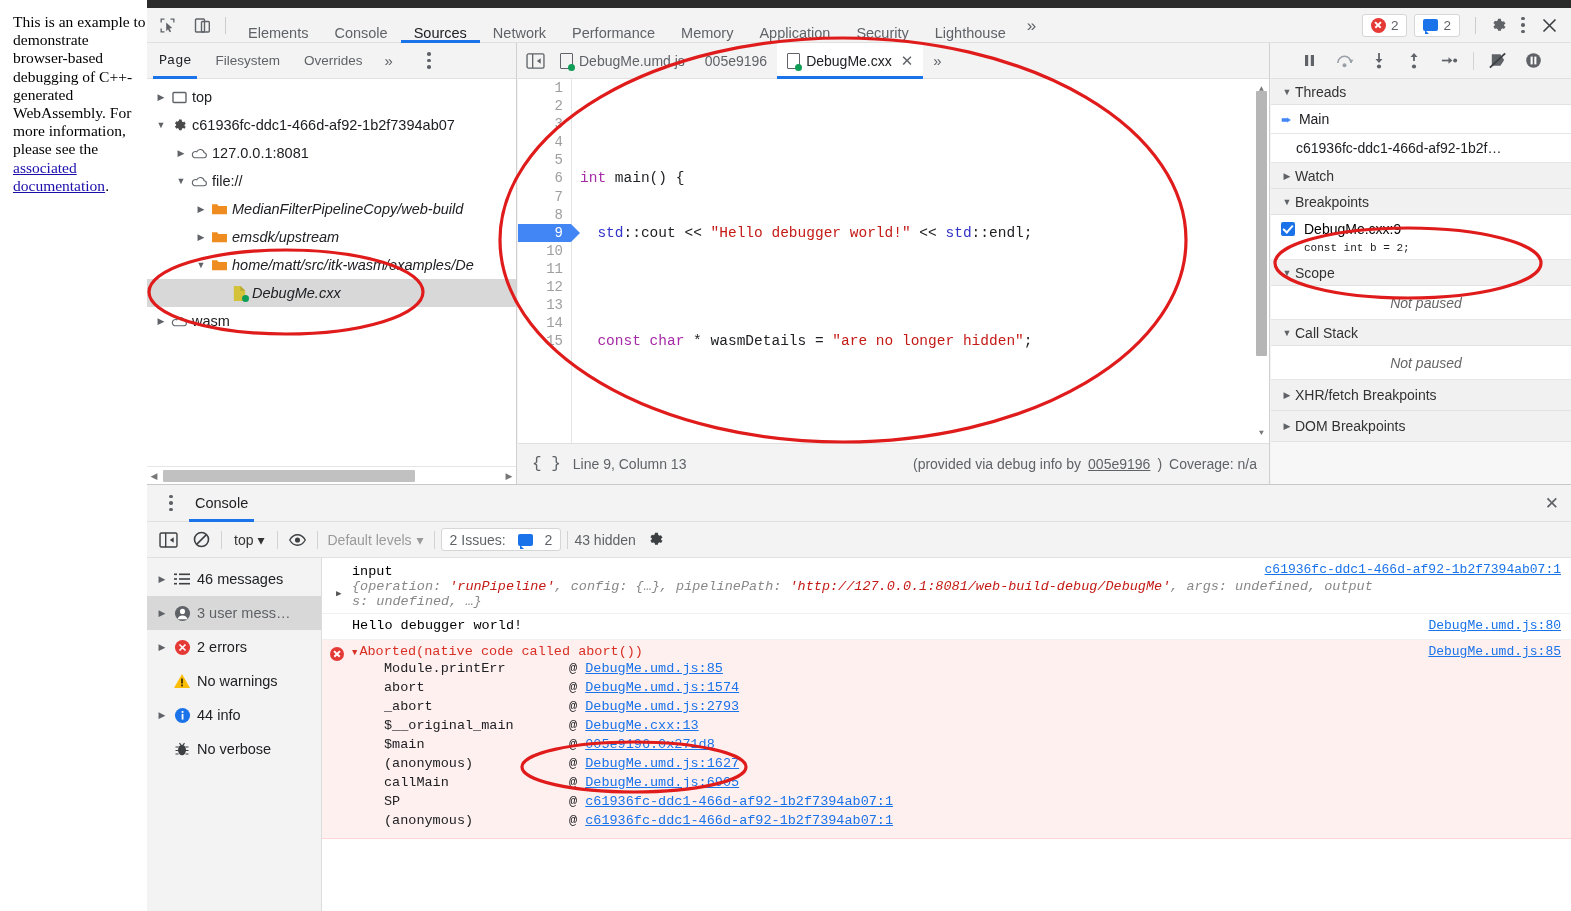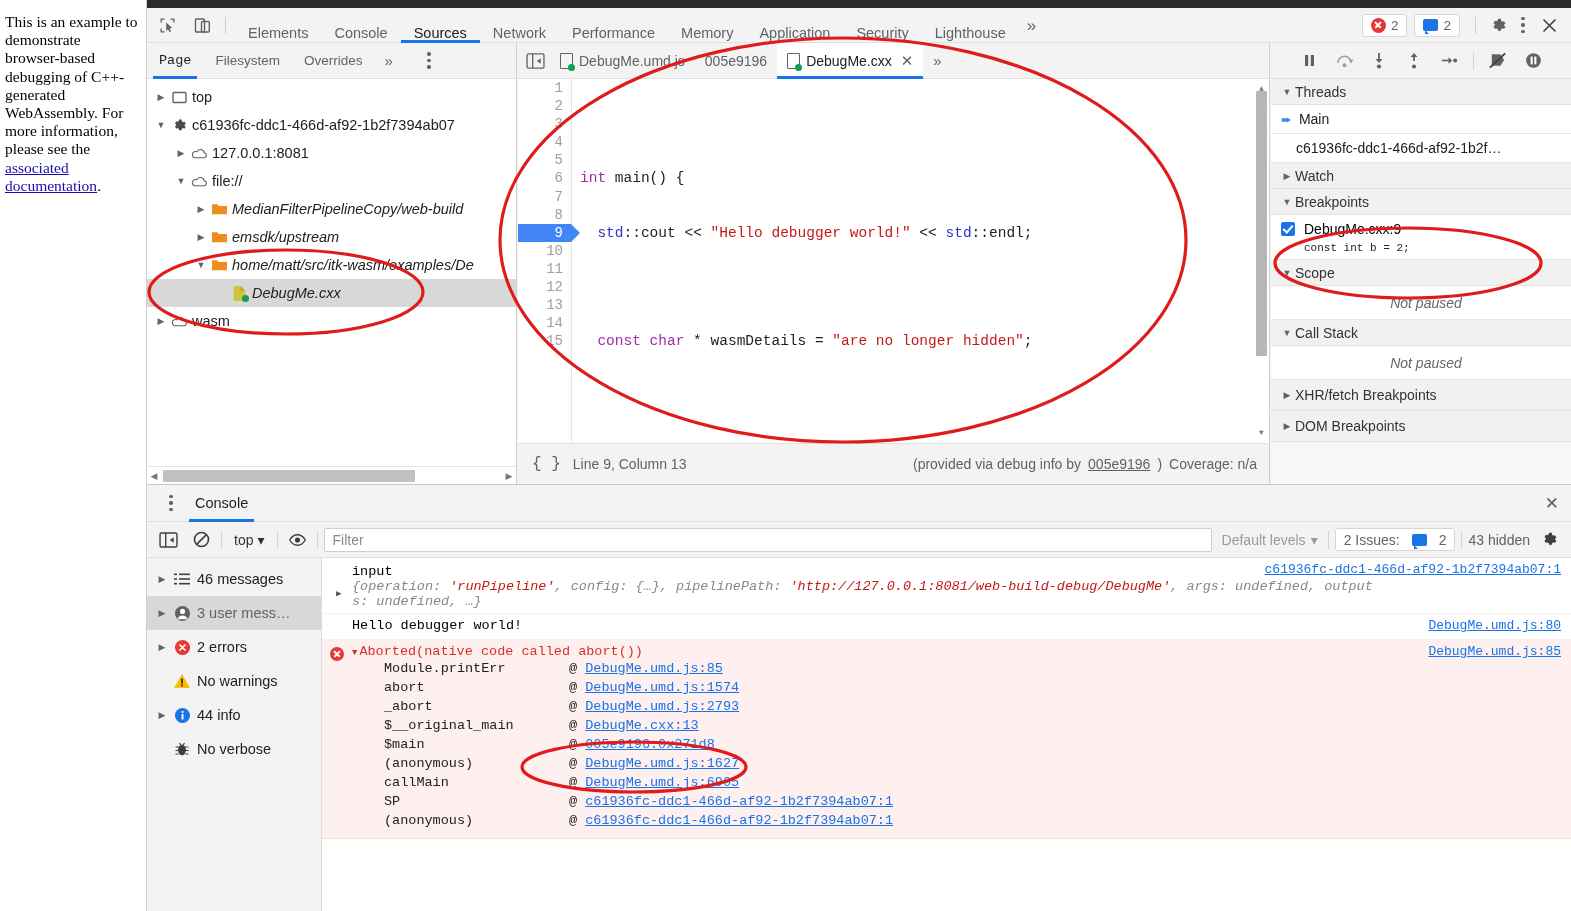--- a/index.html
+++ b/index.html
@@ -6,21 +6,21 @@
   html, body {
     width: 1571px; height: 911px;
     font-family: "Liberation Sans", sans-serif;
     background: #ffffff;
     overflow: hidden;
   }
   #root { position: relative; width: 1571px; height: 911px; }
 
   
   .page-strip {
-    position: absolute; left: 0; top: 0; width: 147px; height: 911px;
+    position: absolute; left: 8px; top: 0; width: 147px; height: 911px;
     background: #fff; border-right: 1px solid #cfcfcf;
     padding: 13px 8px 0 5px;
   }
   .page-text {
     font-family: "Liberation Serif", serif;
     font-size: 15.5px; line-height: 18.2px; color: #000;
   }
   .page-link { color: #1a0dab; text-decoration: underline; cursor: pointer; }
 
   
@@ -594,21 +594,20 @@
           <span>▾</span>
         </div>
         <div class="sep"></div>
         <div class="cb-btn">
           <svg width="19" height="14" viewBox="0 0 20 14">
               <path d="M10 1.5C5 1.5 1.8 7 1.8 7s3.2 5.5 8.2 5.5S18.2 7 18.2 7 15 1.5 10 1.5z" fill="none" stroke="#3c4043" stroke-width="1.4"></path>
               <circle cx="10" cy="7" r="2.7" fill="#3c4043"></circle>
             </svg>
         </div>
         <div class="sep"></div>
-        <input class="filter-input" placeholder="Filter" style="">
         <div class="levels">
           <span>Default levels</span>
           <span>▾</span>
         </div>
         <div class="sep"></div>
         <div class="issues-btn">
           <span>2 Issues:</span>
           <span class="msg-ico"></span>
           <span>2</span>
         </div>

